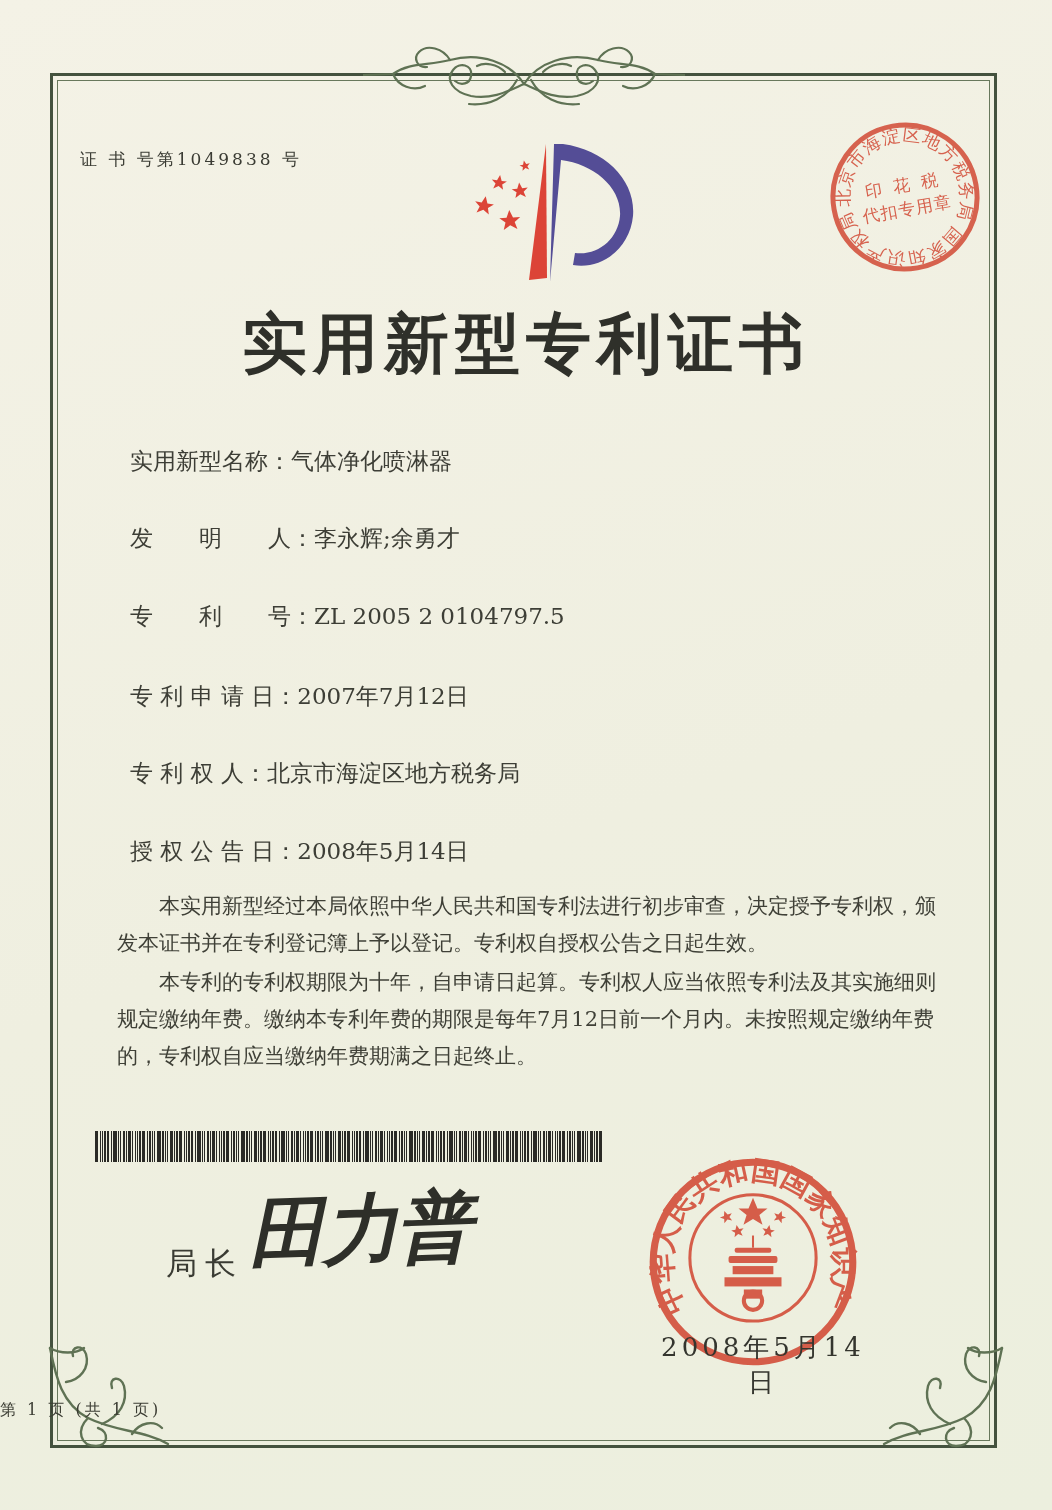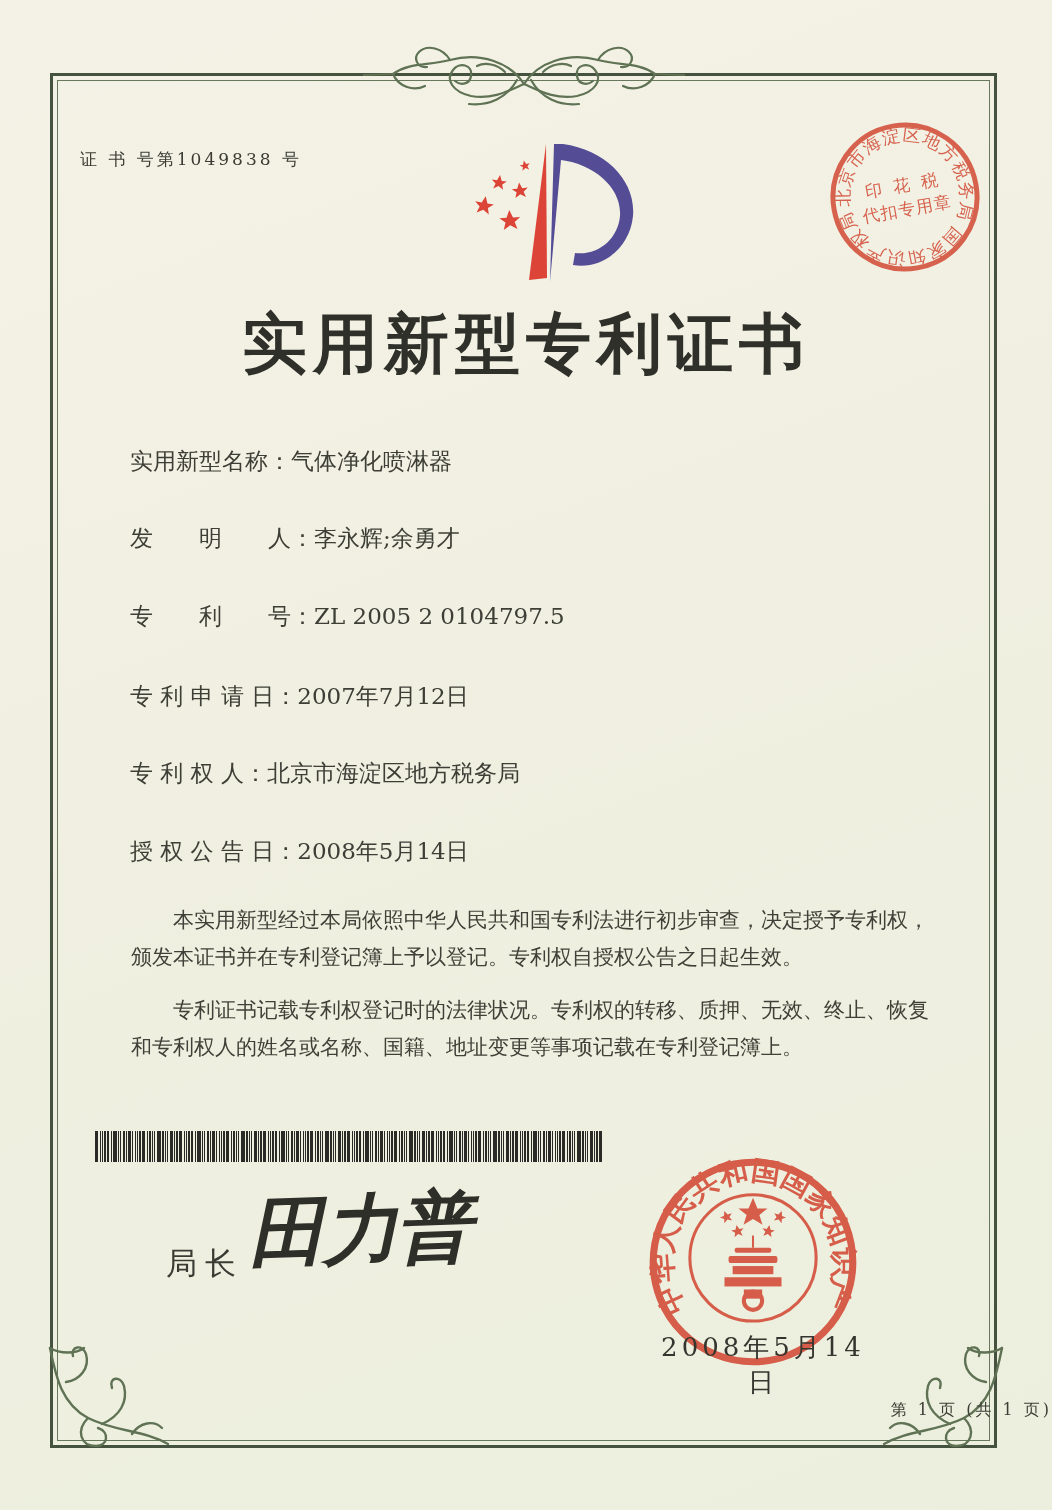--- a/index.html
+++ b/index.html
@@ -19,34 +19,34 @@
   .title{left:0;top:300px;width:1052px;text-align:center;font-size:65px;font-weight:600;
          letter-spacing:6px;color:#2f302a;}
   
   .field{left:118px;font-size:23px;color:#3d3e36;white-space:nowrap;margin-left:12px;}
   .field .flabel{color:#3d3e36;}
   .field .fvalue{color:#3d3e36;}
   .f-name{top:446px;} .f-inventor{top:523px;} .f-patno{top:601px;}
   .f-filing{top:681px;} .f-patentee{top:758px;} .f-grant{top:836px;}
   
   .paras{left:115px;top:886px;width:830px;font-size:21px;line-height:37px;color:#3f4037;}
-  .paras p{margin:16px;text-indent:2em;}
+  .paras p{margin:2px;text-indent:2em;}
   
   .barcode{left:95px;top:1131px;width:507px;height:31px;}
   
   .sig-label{left:166px;top:1243px;font-size:31px;letter-spacing:8px;color:#3a3b33;}
   .sig-name{left:248px;top:1180px;font-size:76px;font-style:italic;font-weight:700;
             letter-spacing:-2px;color:#2e2f29;transform:rotate(-2deg);}
   
   .tax-stamp{left:806px;top:98px;}
   .office-seal{left:641px;top:1150px;}
   .date-stamp{left:648px;top:1330px;width:230px;text-align:center;font-size:26px;
               letter-spacing:4px;color:#34352e;}
   
-  .footer{left:0;top:1400px;width:1052px;text-align:right;font-size:16px;
+  .footer{left:0;top:1400px;width:1052px;text-align:left;font-size:16px;
           letter-spacing:3px;color:#3b3c33;}
   
   .orn-top{left:363px;top:34px;}
   .orn-bl{left:36px;top:1342px;}
   .orn-br{left:881px;top:1342px;transform:scaleX(-1);}
   .logo{left:446px;top:136px;}
 </style>
 </head>
 <body>
 
@@ -136,21 +136,21 @@
 </div>
 <div class="abs field f-patentee">
   <span class="flabel">专 利 权 人：</span><span class="fvalue">北京市海淀区地方税务局</span>
 </div>
 <div class="abs field f-grant">
   <span class="flabel">授 权 公 告 日：</span><span class="fvalue">2008年5月14日</span>
 </div>
 
 <div class="abs paras">
   <p>本实用新型经过本局依照中华人民共和国专利法进行初步审查，决定授予专利权，颁发本证书并在专利登记簿上予以登记。专利权自授权公告之日起生效。</p>
-  <p>专利证书记载专利权登记时的法律状况。专利权的转移、质押、无效、终止、恢复和专利权人的姓名或名称、国籍、地址变更等事项记载在专利登记簿上。</p>
+  <p>本专利的专利权期限为十年，自申请日起算。专利权人应当依照专利法及其实施细则规定缴纳年费。缴纳本专利年费的期限是每年7月12日前一个月内。未按照规定缴纳年费的，专利权自应当缴纳年费期满之日起终止。</p>
 </div>
 
 <svg class="abs barcode" width="507" height="31" id="barcode-svg">
     <rect x="0" y="0" width="3" height="31" fill="#2a2a26"></rect>
     <rect x="5" y="0" width="1" height="31" fill="#2a2a26"></rect>
     <rect x="7" y="0" width="1" height="31" fill="#2a2a26"></rect>
     <rect x="9" y="0" width="2" height="31" fill="#2a2a26"></rect>
     <rect x="12" y="0" width="2" height="31" fill="#2a2a26"></rect>
     <rect x="16" y="0" width="1" height="31" fill="#2a2a26"></rect>
     <rect x="18" y="0" width="4" height="31" fill="#2a2a26"></rect>

